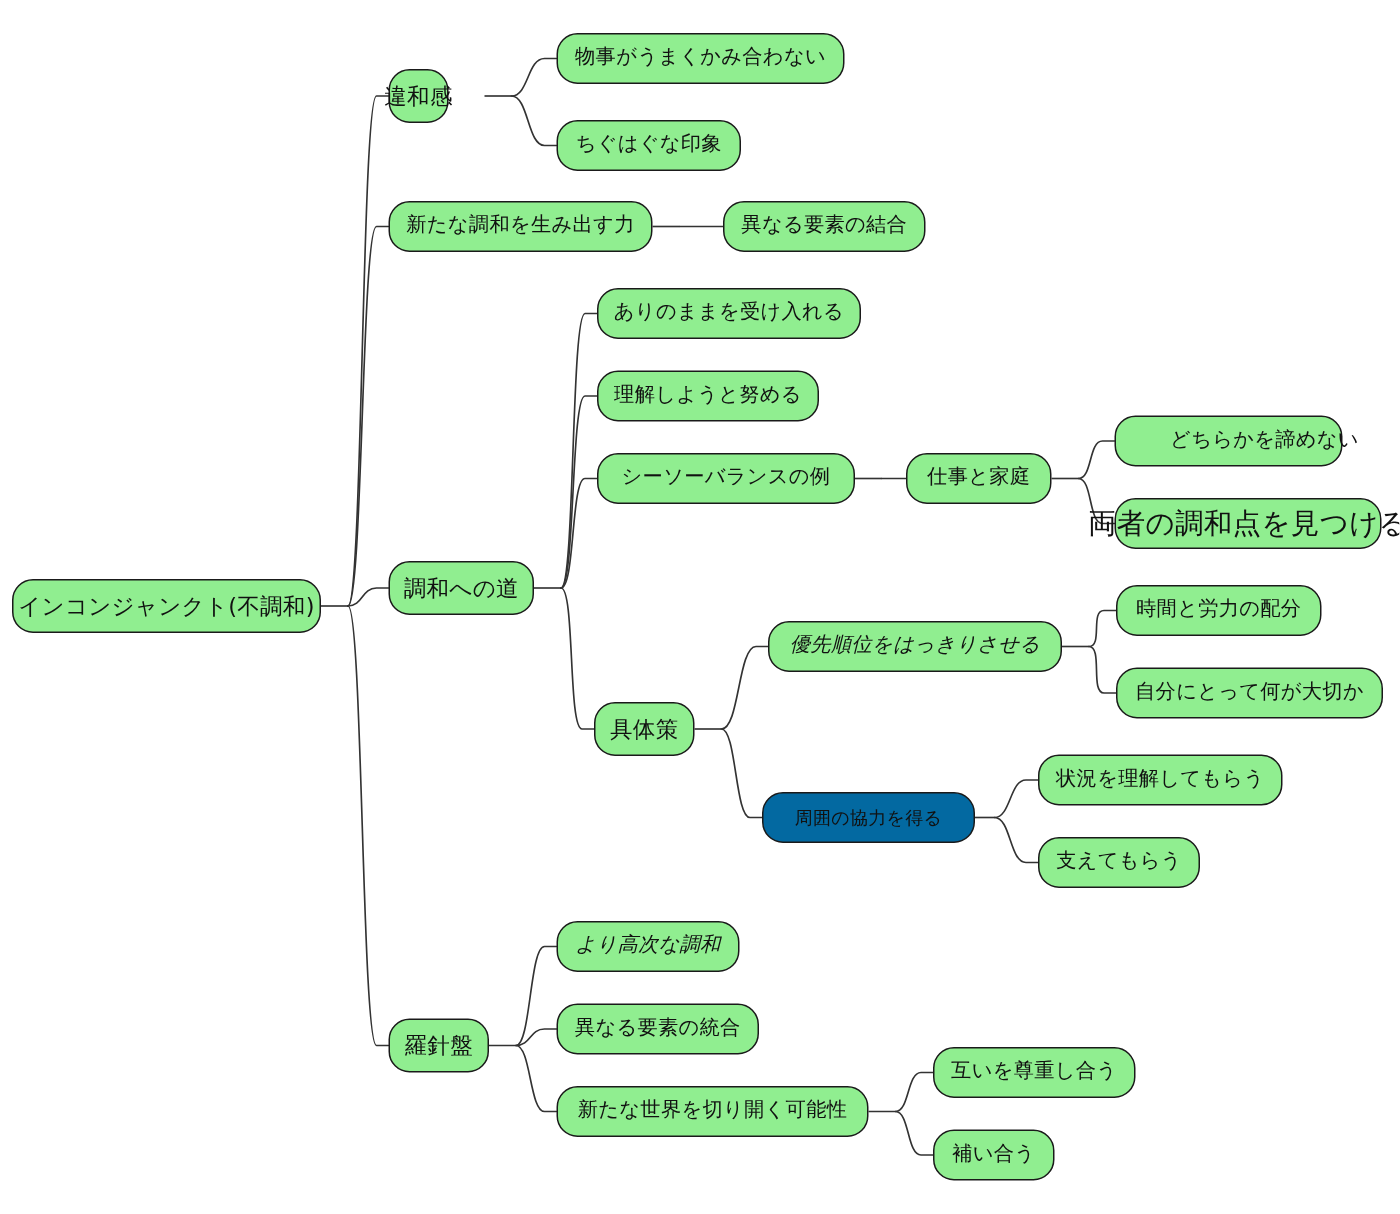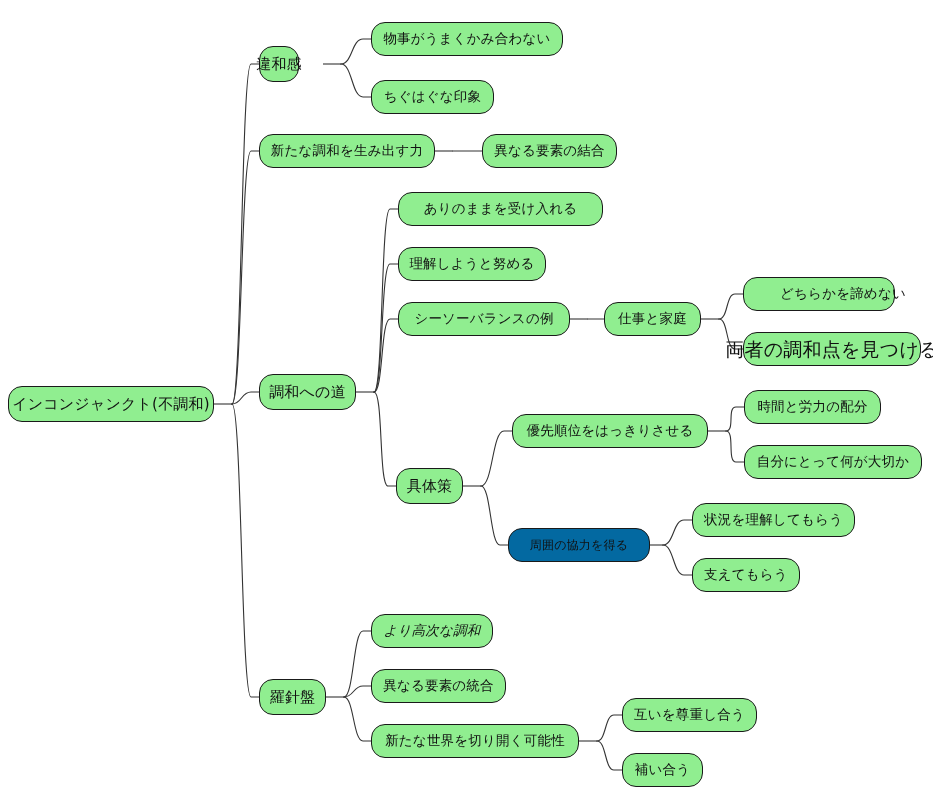--- a/index.html
+++ b/index.html
@@ -100,42 +100,42 @@
       </div>
       <div class="node" style="left: 259px; top: 134px; width: 176px; height: 34px; font-size: 13.5px; background: rgb(144, 238, 144); border-color: rgb(26, 26, 26); color: rgb(17, 17, 17);">
         <span class="node-label">新たな調和を生み出す力</span>
       </div>
       <div class="node" style="left: 482px; top: 134px; width: 135px; height: 34px; font-size: 13.5px; background: rgb(144, 238, 144); border-color: rgb(26, 26, 26); color: rgb(17, 17, 17);">
         <span class="node-label">異なる要素の結合</span>
       </div>
       <div class="node" style="left: 259px; top: 374px; width: 97px; height: 36px; font-size: 15px; background: rgb(144, 238, 144); border-color: rgb(26, 26, 26); color: rgb(17, 17, 17);">
         <span class="node-label">調和への道</span>
       </div>
-      <div class="node" style="left: 398px; top: 192px; width: 205px; height: 34px; font-size: 13.5px; background: rgb(144, 238, 144); border-color: rgb(26, 26, 26); color: rgb(17, 17, 17);">
+      <div class="node" style="left: 398px; top: 192px; width: 176px; height: 34px; font-size: 13.5px; background: rgb(144, 238, 144); border-color: rgb(26, 26, 26); color: rgb(17, 17, 17);">
         <span class="node-label">ありのままを受け入れる</span>
       </div>
       <div class="node" style="left: 398px; top: 247px; width: 148px; height: 34px; font-size: 13.5px; background: rgb(144, 238, 144); border-color: rgb(26, 26, 26); color: rgb(17, 17, 17);">
         <span class="node-label">理解しようと努める</span>
       </div>
       <div class="node" style="left: 398px; top: 302px; width: 172px; height: 34px; font-size: 13.5px; background: rgb(144, 238, 144); border-color: rgb(26, 26, 26); color: rgb(17, 17, 17);">
         <span class="node-label">シーソーバランスの例</span>
       </div>
       <div class="node" style="left: 604px; top: 302px; width: 97px; height: 34px; font-size: 13.5px; background: rgb(144, 238, 144); border-color: rgb(26, 26, 26); color: rgb(17, 17, 17);">
         <span class="node-label">仕事と家庭</span>
       </div>
       <div class="node" style="left: 743px; top: 277px; width: 152px; height: 34px; font-size: 13.5px; background: rgb(144, 238, 144); border-color: rgb(26, 26, 26); color: rgb(17, 17, 17); padding-left: 48px;">
         <span class="node-label">どちらかを諦めない</span>
       </div>
       <div class="node" style="left: 743px; top: 332px; width: 178px; height: 34px; font-size: 19px; background: rgb(144, 238, 144); border-color: rgb(26, 26, 26); color: rgb(17, 17, 17);">
         <span class="node-label">両者の調和点を見つける</span>
       </div>
       <div class="node" style="left: 396px; top: 468px; width: 67px; height: 36px; font-size: 15px; background: rgb(144, 238, 144); border-color: rgb(26, 26, 26); color: rgb(17, 17, 17);">
         <span class="node-label">具体策</span>
       </div>
-      <div class="node" style="left: 512px; top: 414px; width: 196px; height: 34px; font-size: 13.5px; background: rgb(144, 238, 144); border-color: rgb(26, 26, 26); color: rgb(17, 17, 17);">
+      <div class="node" style="left: 512px; top: 414px; width: 196px; height: 34px; font-size: 13.5px; background: rgb(144, 238, 144); border-color: rgb(26, 26, 26); color: rgb(17, 17, 17); font-style: italic;">
         <span class="node-label">優先順位をはっきりさせる</span>
       </div>
       <div class="node" style="left: 744px; top: 390px; width: 137px; height: 34px; font-size: 13.5px; background: rgb(144, 238, 144); border-color: rgb(26, 26, 26); color: rgb(17, 17, 17);">
         <span class="node-label">時間と労力の配分</span>
       </div>
       <div class="node" style="left: 744px; top: 445px; width: 178px; height: 34px; font-size: 13.5px; background: rgb(144, 238, 144); border-color: rgb(26, 26, 26); color: rgb(17, 17, 17);">
         <span class="node-label">自分にとって何が大切か</span>
       </div>
       <div class="node" style="left: 508px; top: 528px; width: 142px; height: 34px; font-size: 12px; background: #0369a1; border-color: rgb(26, 26, 26); color: rgb(17, 17, 17);">
         <span class="node-label">周囲の協力を得る</span>

